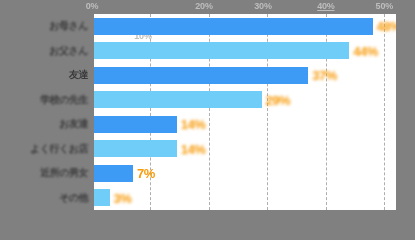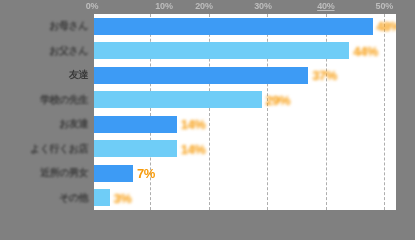--- a/index.html
+++ b/index.html
@@ -137,21 +137,21 @@
       <div class="gridline axis-zero" style="left: 92px; top: 14px; height: 196px;"></div>
       <div class="gridline" style="left: 150.462px; top: 14px; height: 196px;"></div>
       <div class="gridline" style="left: 208.923px; top: 14px; height: 196px;"></div>
       <div class="gridline" style="left: 267.385px; top: 14px; height: 196px;"></div>
       <div class="gridline" style="left: 325.846px; top: 14px; height: 196px;"></div>
       <div class="gridline" style="left: 384.308px; top: 14px; height: 196px;"></div>
     </div>
 
   <div id="x-axis">
       <div class="x-tick" style="left: 0px;">0%</div>
-      <div class="x-tick" style="left: 72px;">10%</div>
+      <div class="x-tick" style="left: 51px; margin-top: 30px;">10%</div>
       <div class="x-tick" style="left: 112px; text-align: center;">20%</div>
       <div class="x-tick" style="left: 171px;">30%</div>
       <div class="x-tick" style="left: 233.846px; text-decoration: underline;">40%</div>
       <div class="x-tick" style="left: 292.308px;">50%</div>
     </div>
 
   <div id="y-labels">
       <div class="y-label redacted" style="top: 12.25px;">お母さん</div>
       <div class="y-label redacted" style="top: 36.75px;">お父さん</div>
       <div class="y-label" style="top: 61.25px;">友達</div>

